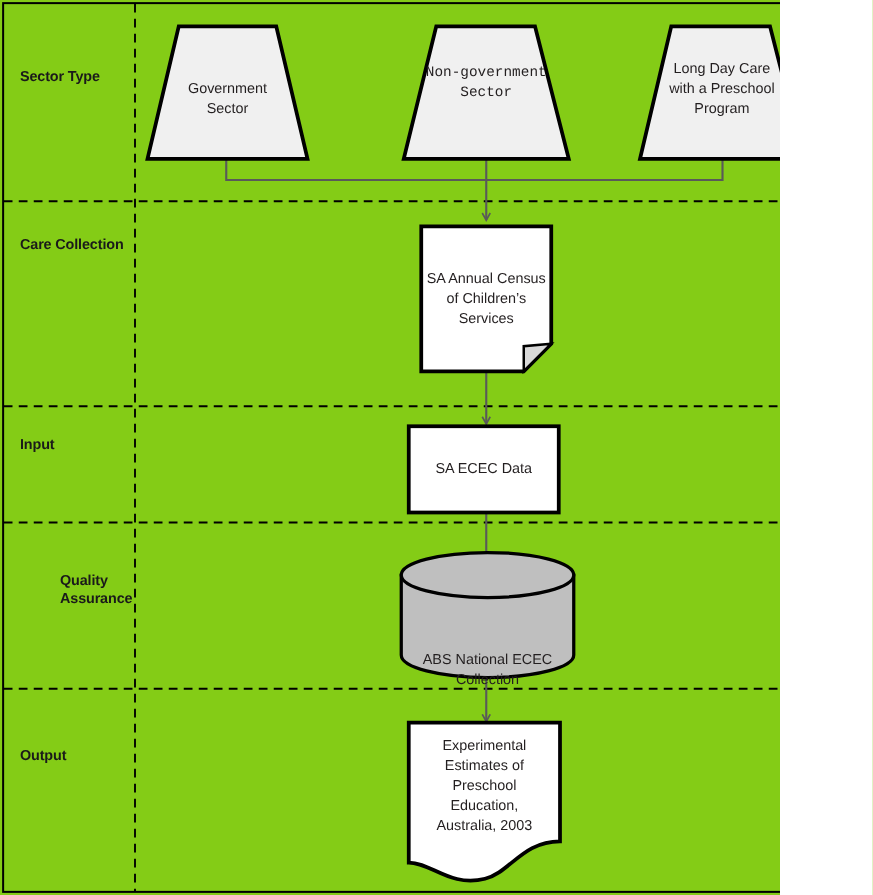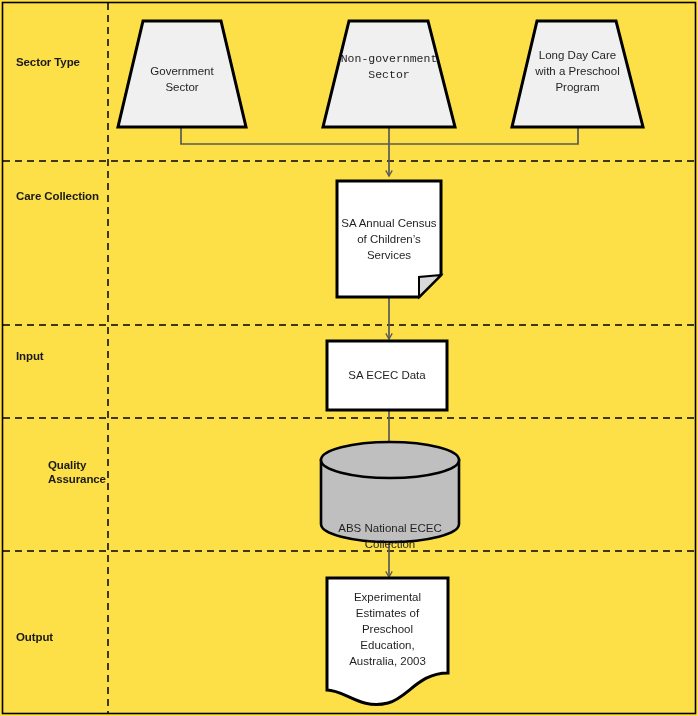--- a/index.html
+++ b/index.html
@@ -6,23 +6,23 @@
   html, body {
     margin: 0;
     padding: 0;
     background: #ffffff;
   }
   body {
     font-family: "Liberation Sans", sans-serif;
   }
   #canvas {
     position: relative;
-    width: 698px;
+    width: 624px;
     height: 716px;
-    background: #fde047;
+    background: #84cc16;
     overflow: hidden;
   }
   #diagram-svg {
     position: absolute;
     left: 0;
     top: 0;
     width: 698px;
     height: 716px;
   }
   .row-label {
@@ -113,21 +113,21 @@
 
   <div class="row-label" style="left:16px; top:55px; width:88px;">Sector Type</div>
 
   <div class="row-label" style="left:16px; top:189px; width:92px;">Care Collection</div>
 
   <div class="row-label" style="left:16px; top:349px; width:88px;">Input</div>
 
   <div class="row-label" style="left:16px; top:458px; width:88px;margin-left:32px;">Quality
 Assurance</div>
 
-  <div class="row-label" style="left:16px; top:598px; width:88px;margin-top:32px;">Output</div>
+  <div class="row-label" style="left:16px; top:598px; width:88px;">Output</div>
 
   <div class="node-label" style="left:118px; top:63px; width:128px;">Government
 Sector</div>
 
   <div class="node-label" style="left:323px; top:51px; width:132px;font-family:Liberation Mono, monospace;">Non-government
 Sector</div>
 
   <div class="node-label" style="left:512px; top:47px; width:131px;">Long Day Care
 with a Preschool
 Program</div>

